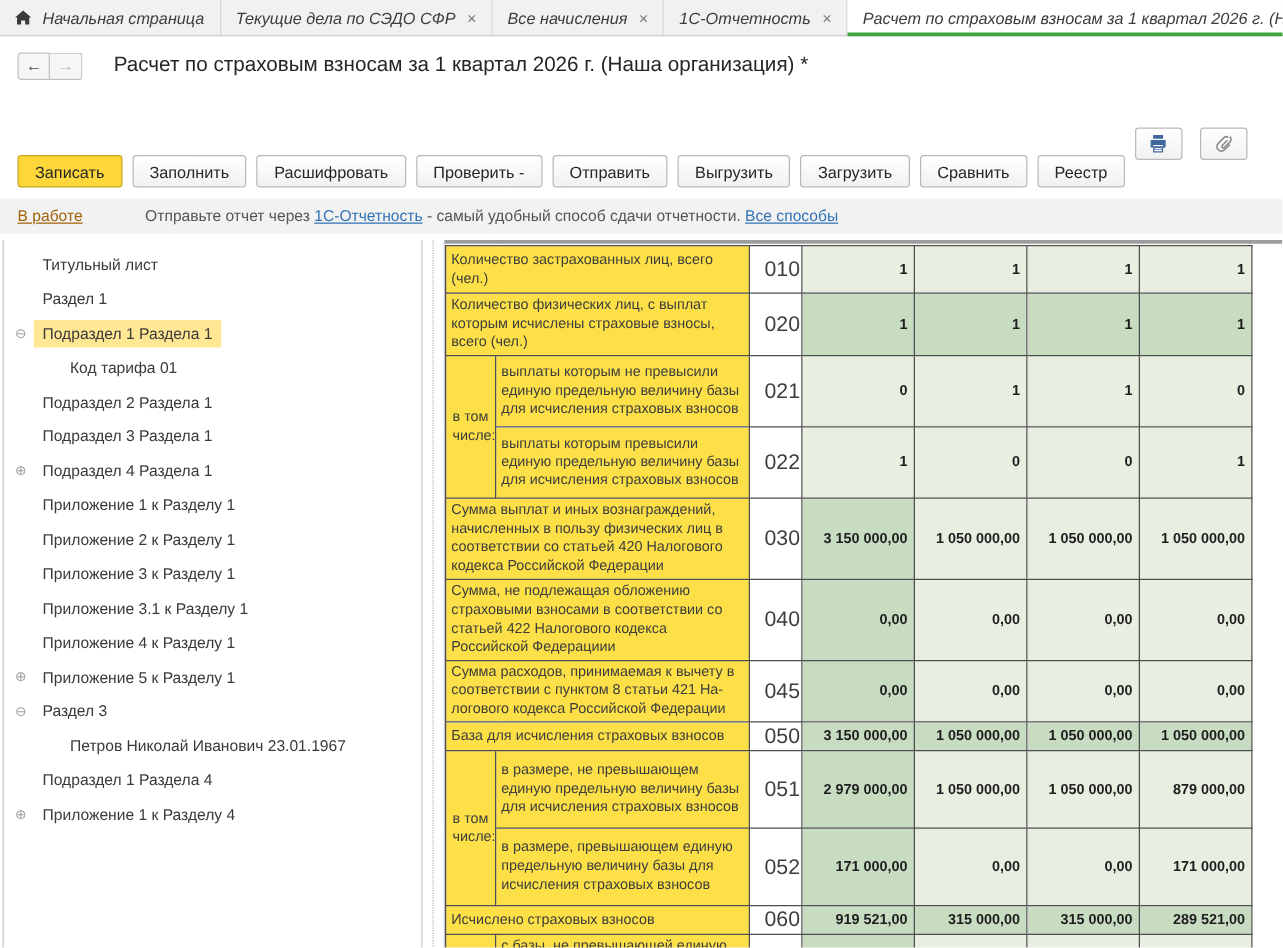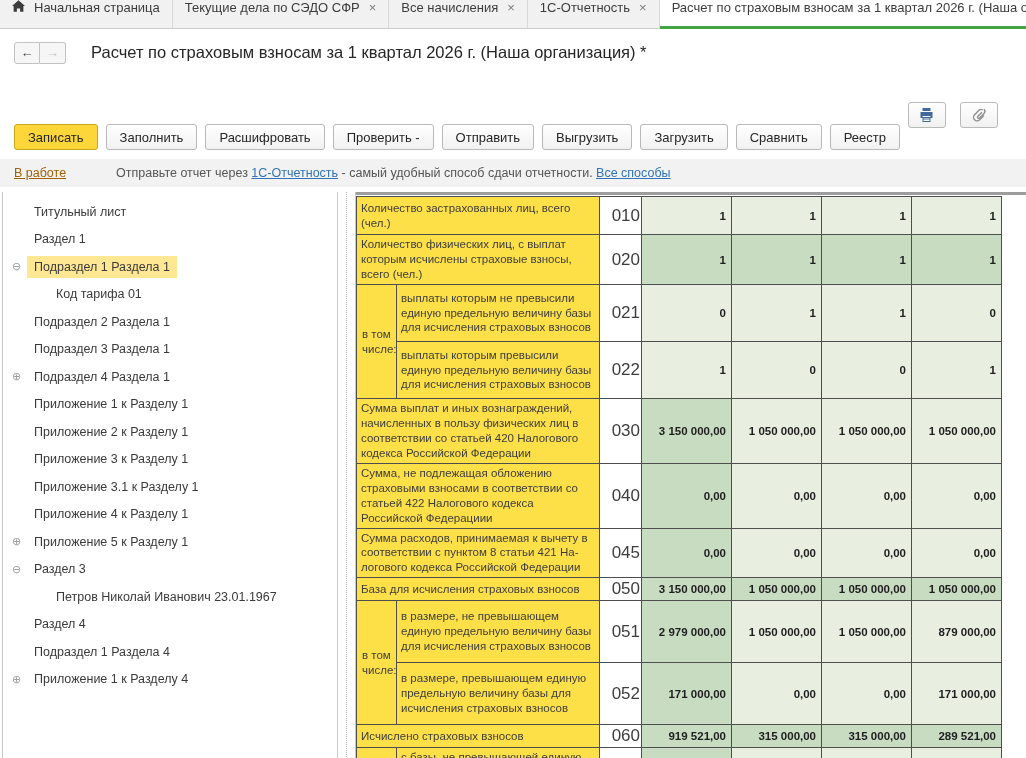--- a/index.html
+++ b/index.html
@@ -7,22 +7,22 @@
   body {
     width:1026px; height:758px; overflow:hidden; background:#fff;
     font-family:"Liberation Sans", sans-serif; color:#333;
   }
   
   .tabbar {
     height:29px; background:#f1f1f1; border-bottom:1px solid #cfcfcf;
     display:flex; align-items:stretch; white-space:nowrap;
   }
   .tab {
-    display:flex; padding:0 12px; font-size:13px; color:#3c3c3c;
-    border-right:1px solid #d8d8d8; position:relative; cursor:default;
+    display:flex; align-items:center; padding:0 12px; font-size:13px; color:#3c3c3c;
+    border-right:1px solid #d8d8d8; position:relative; cursor:default;font-style:italic;
   }
   .tab .tab-label { margin:0; }
   .tab .close { margin-left:9px; color:#7a7a7a; font-size:13px; }
   .tab.active { background:#fff; border-right:none; flex:1; }
   .tab.active::after {
     content:""; position:absolute; left:0; right:0; bottom:-1px; height:3px; background:#42a542;
   }
   .home-icon { margin-right:9px; display:inline-flex; }
   
   .header { height:47px; display:flex; align-items:center; padding-left:14px; }
@@ -229,24 +229,20 @@
         <div class="tree-row">
           <span class="tw-exp">⊖</span>
           <span class="tree-label">Раздел 3</span>
         </div>
         <div class="tree-row l1">
           <span class="tw-exp"></span>
           <span class="tree-label">Петров Николай Иванович 23.01.1967</span>
         </div>
         <div class="tree-row">
           <span class="tw-exp"></span>
-          <span class="tree-label">Раздел 4</span>
-        </div>
-        <div class="tree-row">
-          <span class="tw-exp"></span>
           <span class="tree-label">Подраздел 1 Раздела 4</span>
         </div>
         <div class="tree-row">
           <span class="tw-exp">⊕</span>
           <span class="tree-label">Приложение 1 к Разделу 4</span>
         </div>
       </div>
     <div class="splitter"></div>
     <div class="tablepanel">
       <div class="topstrip"></div>

